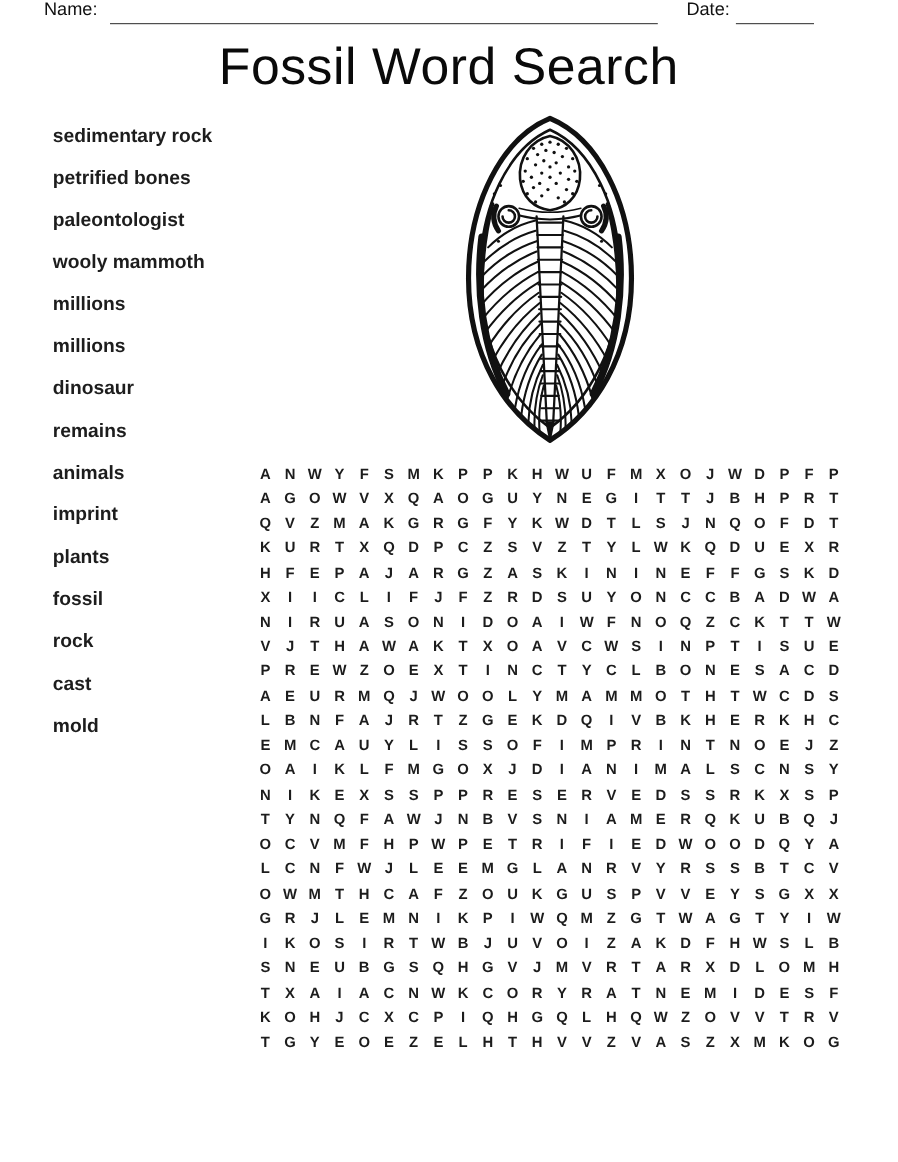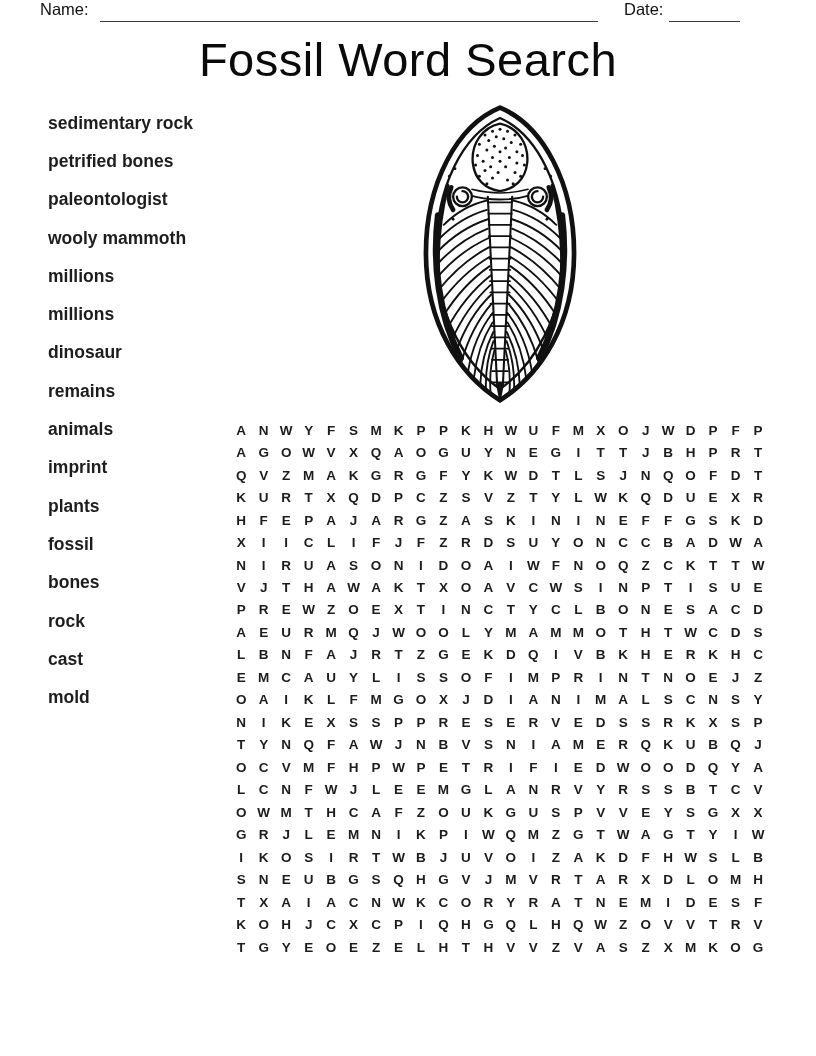--- a/index.html
+++ b/index.html
@@ -40,21 +40,20 @@
       <li>paleontologist</li>
       <li>wooly mammoth</li>
       <li>millions</li>
       <li>millions</li>
       <li>dinosaur</li>
       <li>remains</li>
       <li>animals</li>
       <li>imprint</li>
       <li>plants</li>
       <li>fossil</li>
-      <li>bones</li>
       <li>rock</li>
       <li>cast</li>
       <li>mold</li>
     </ul>
 
   <svg class="trilobite" width="192" height="300" viewBox="0 0 200 320" aria-hidden="true">
     <g stroke="#111" fill="none" stroke-linecap="round">
       <path d="M100,5 C146,24 179,86 179,160 C179,236 143,290 100,317 C57,290 21,236 21,160 C21,86 54,24 100,5 Z" stroke-width="5" fill="#fff"></path>
       <path d="M100,16 C140,34 168,90 168,158 C168,228 136,280 100,305 C64,280 32,228 32,158 C32,90 60,34 100,16 Z" stroke-width="2.5"></path>
       <path d="M34,120 C28,170 34,226 58,272" stroke-width="7"></path>

